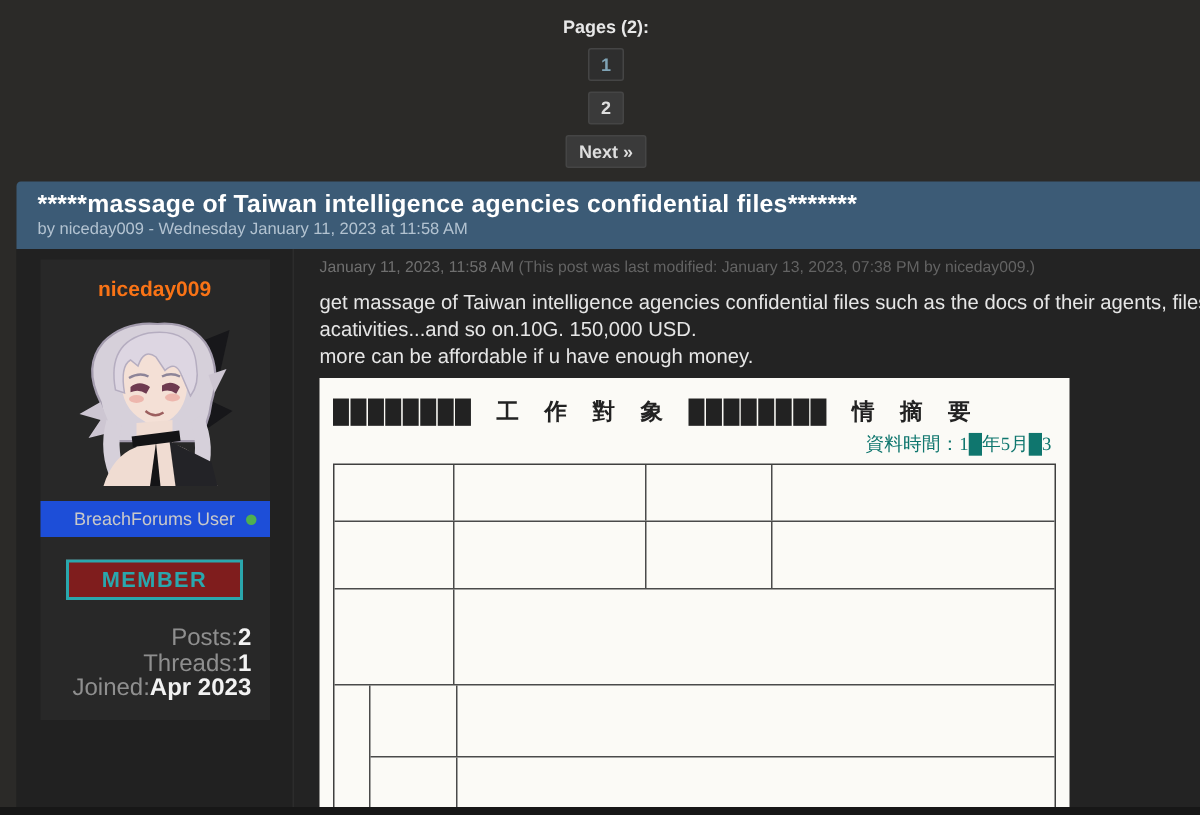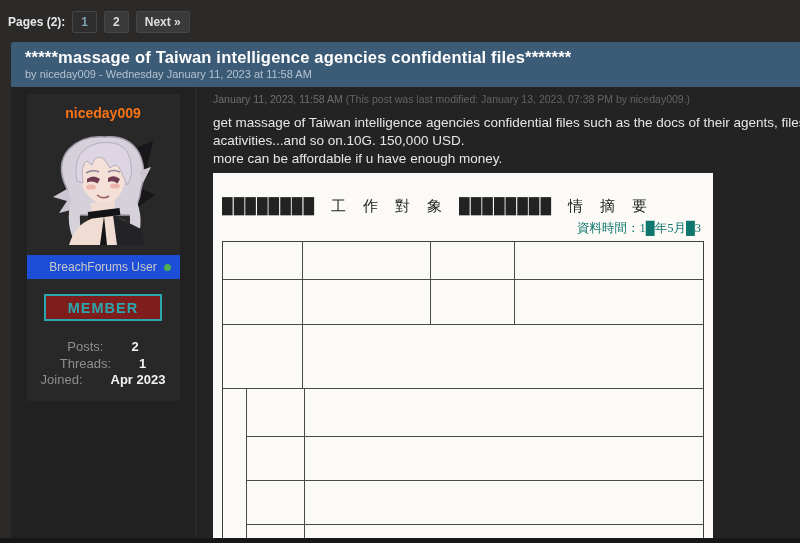--- a/index.html
+++ b/index.html
@@ -1,20 +1,20 @@
 <!DOCTYPE html>
 <html><head>
 <meta charset="utf-8">
 <style>
   * { margin:0; padding:0; box-sizing:border-box; }
   html,body { width:800px; height:543px; overflow:hidden; background:#2b2a28;
     font-family:"Liberation Sans","DejaVu Sans",sans-serif; }
 
   
-  .pagebar { display:flex; align-items:center; gap:7px; padding:11px 0 9px 8px; }
+  .pagebar { display:flex; align-items:center; gap:7px; padding:11px 0 9px 8px;flex-direction:column; }
   .pagebar .plabel { color:#e8e8e8; font-weight:bold; font-size:12px; }
   .chip { display:inline-block; min-width:22px; text-align:center; padding:3px 8px;
     background:#3a3a3a; border:1px solid #454545; border-radius:2px;
     font-size:12px; font-weight:bold; color:#dedede; cursor:pointer; }
   .chip.current { background:#2e2e2e; color:#7fa3b5; }
 
   
   .titlebar { margin-left:11px; width:900px; background:#3c5b76; padding:6px 14px 7px 14px;
     border-radius:3px 3px 0 0; }
   .titlebar h1 { color:#ffffff; font-size:16.5px; font-weight:bold; letter-spacing:.2px; }
@@ -30,35 +30,35 @@
   .uname { text-align:center; padding:11px 0 6px 0; color:#f97316; font-weight:bold; font-size:14px; cursor:pointer; }
   .avatar-wrap { width:112px; height:118px; margin:4px auto 6px auto; cursor:pointer; }
   .usertitle { position:relative; background:#1d4ed8; height:24px; display:flex;
     align-items:center; justify-content:center; color:#c9c9c9; font-size:12px; }
   .dot { position:absolute; right:9px; top:9px; width:7px; height:7px; border-radius:50%; }
   .member { margin:15px auto 0 auto; width:118px; height:27px; background:#7f1d1d;
     border:2px solid #2aa7ad; display:flex; align-items:center; justify-content:center;
     color:#2aa7ad; font-weight:bold; font-size:14.5px; letter-spacing:1px;
     font-family:"Liberation Sans",sans-serif; }
   .stats { margin:18px 12px 0 12px; }
-  .stat { display:flex; justify-content:center; font-size:13px; line-height:16.5px;gap:28px; }
+  .stat { display:flex; justify-content:flex-end; font-size:16px; line-height:16.5px; }
   .stat .sl { color:#8f8f8f; }
   .stat .sv { color:#f2f2f2; font-weight:bold; }
   .stat .sv.dim { color:#9a9a9a; }
 
   
   .pdate { font-size:10.5px; color:#6f6f6f; white-space:nowrap; }
   .pdate .mod { color:#636363; }
   .pbody { margin-top:9px; color:#e6e6e6; font-size:13.5px; line-height:18px; white-space:pre; }
 
   
   .doc { margin-top:5px; width:500px; height:420px; background:#fbfaf6; cursor:pointer;
     color:#1e1e1e; font-family:"Liberation Serif","DejaVu Serif","DejaVu Sans",serif;
     padding:13px 8px 0 9px; position:relative; }
-  .doc-title { font-size:15px; letter-spacing:1px; white-space:nowrap; font-weight:normal; color:#222;margin-top:11px; }
+  .doc-title { font-size:15px; letter-spacing:1px; white-space:nowrap; font-weight:bold; color:#222; }
   .doc-date { text-align:right; font-size:12.5px; margin-top:4px; padding-right:4px; color:#0f766e; }
   .tbl { border:1.5px solid #3f3f3f; margin-top:4px; width:482px; }
   .trow { display:flex; border-top:1px solid #4a4a4a; }
   .trow:first-child { border-top:none; }
   .tc { padding:4px 5px; font-size:12.5px; line-height:19px; display:flex; align-items:center; }
   .tc.lbl { justify-content:center; text-align:center; white-space:pre-line; border-right:1px solid #4a4a4a; }
   .tc.val { white-space:pre-line; }
   .c1 { width:80px; flex:none; }
   .c2 { width:128px; flex:none; border-right:1px solid #4a4a4a; }
   .c3 { width:84px; flex:none; }

